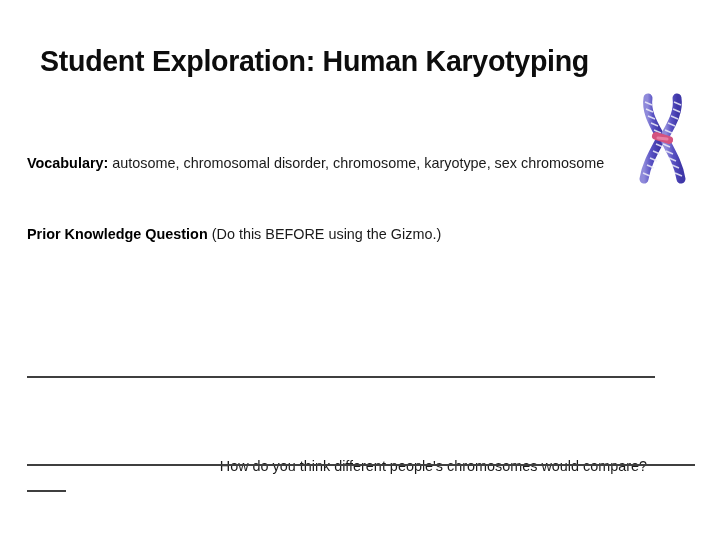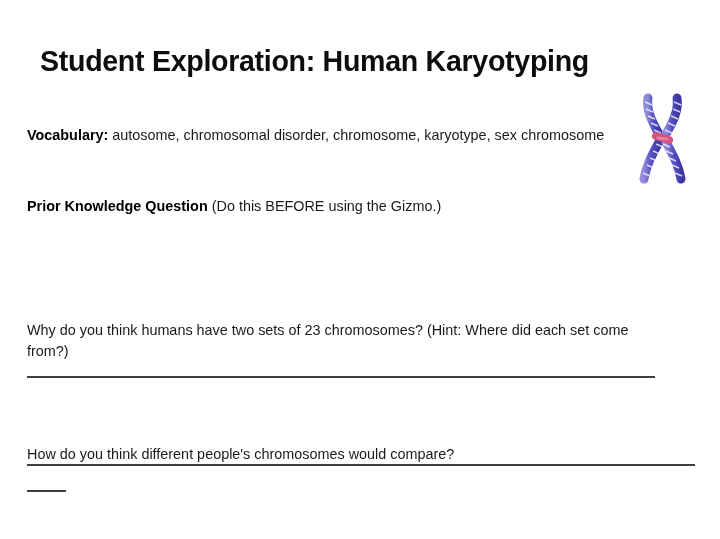--- a/index.html
+++ b/index.html
@@ -36,31 +36,32 @@
   }
 
   
   .para {
     position: absolute;
     left: 27px;
     font-size: 14.4px;
     line-height: 21px;
     color: #1a1a1a;
     text-align: left;
+    margin-top: 28px;
   }
   .para b, .para .bold {
     font-weight: bold;
     color: #000000;
   }
 
   #vocab      { top: 125px; width: 610px; }
   #prior      { top: 196px; width: 620px; }
   #chromo     { top: 258px; width: 655px; }
   #why        { top: 320px; width: 640px; }
-  #compare    { top: 444px; width: 620px; }
+  #compare    { top: 428px; width: 620px; text-align: right; }
 
   
   .answer-line {
     position: absolute;
     height: 0;
     border-top: 2px solid #3f3f3f;
   }
   #line-1 { left: 27px; top: 376px; width: 628px; }
   #line-2 { left: 27px; top: 464px; width: 668px; }
   #line-3 { left: 27px; top: 490px; width: 39px; }
@@ -124,21 +125,20 @@
 
   <div class="para" id="vocab">
     <span class="bold">Vocabulary:</span><span> autosome, chromosomal disorder, chromosome, karyotype, sex chromosome</span>
   </div>
 
   <div class="para" id="prior">
     <span class="bold">Prior Knowledge Question</span><span> (Do this BEFORE using the Gizmo.)</span>
   </div>
 
 
-  <div class="para" id="why">Why do you think humans have two sets of 23 chromosomes? (Hint: Where did each set come from?)</div>
 
   <div class="answer-line" id="line-1"></div>
 
   <div class="para" id="compare">How do you think different people's chromosomes would compare?</div>
 
   <div class="answer-line" id="line-2"></div>
   <div class="answer-line" id="line-3"></div>
 
   <div class="page-number">73</div>
 

